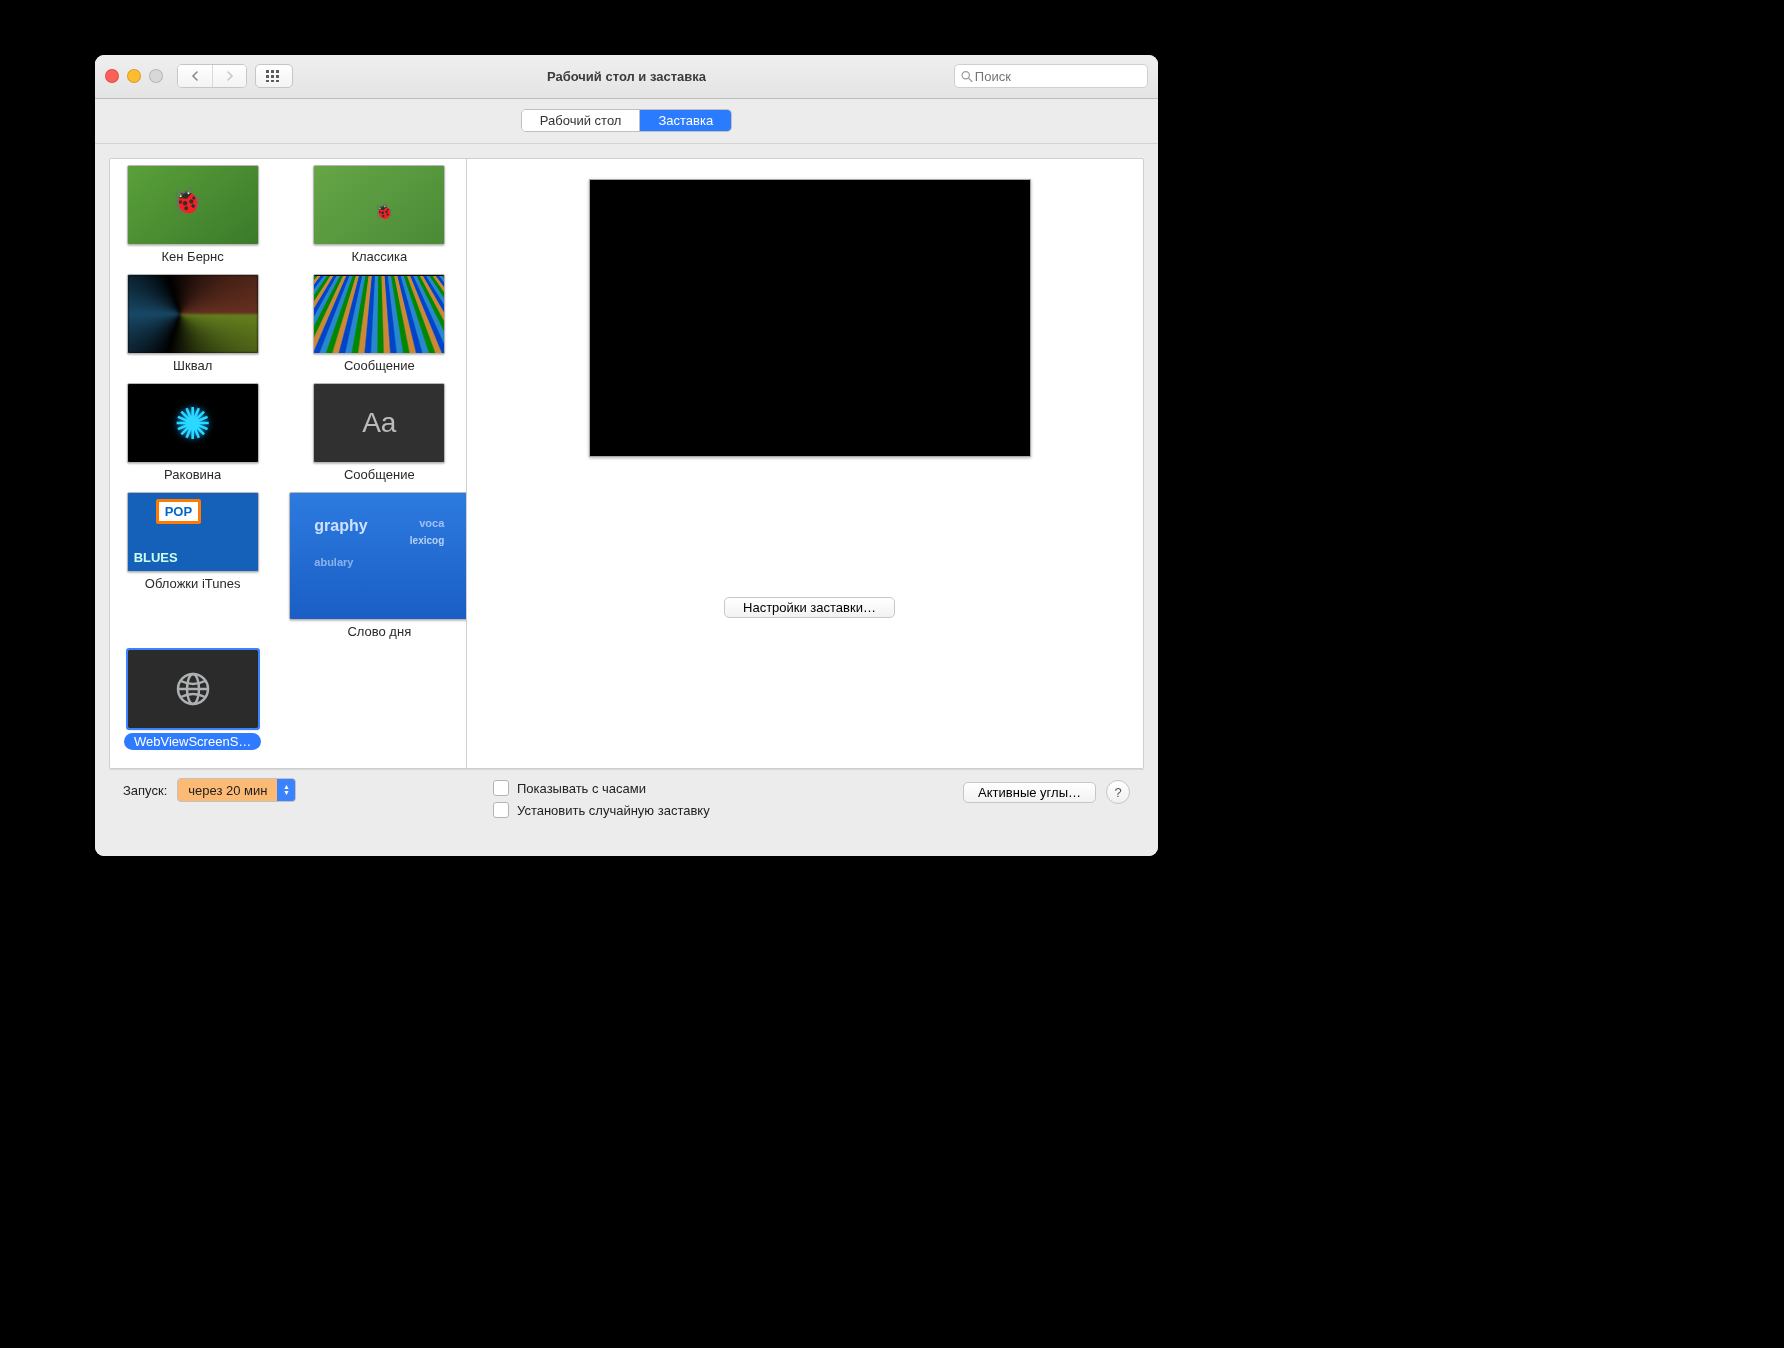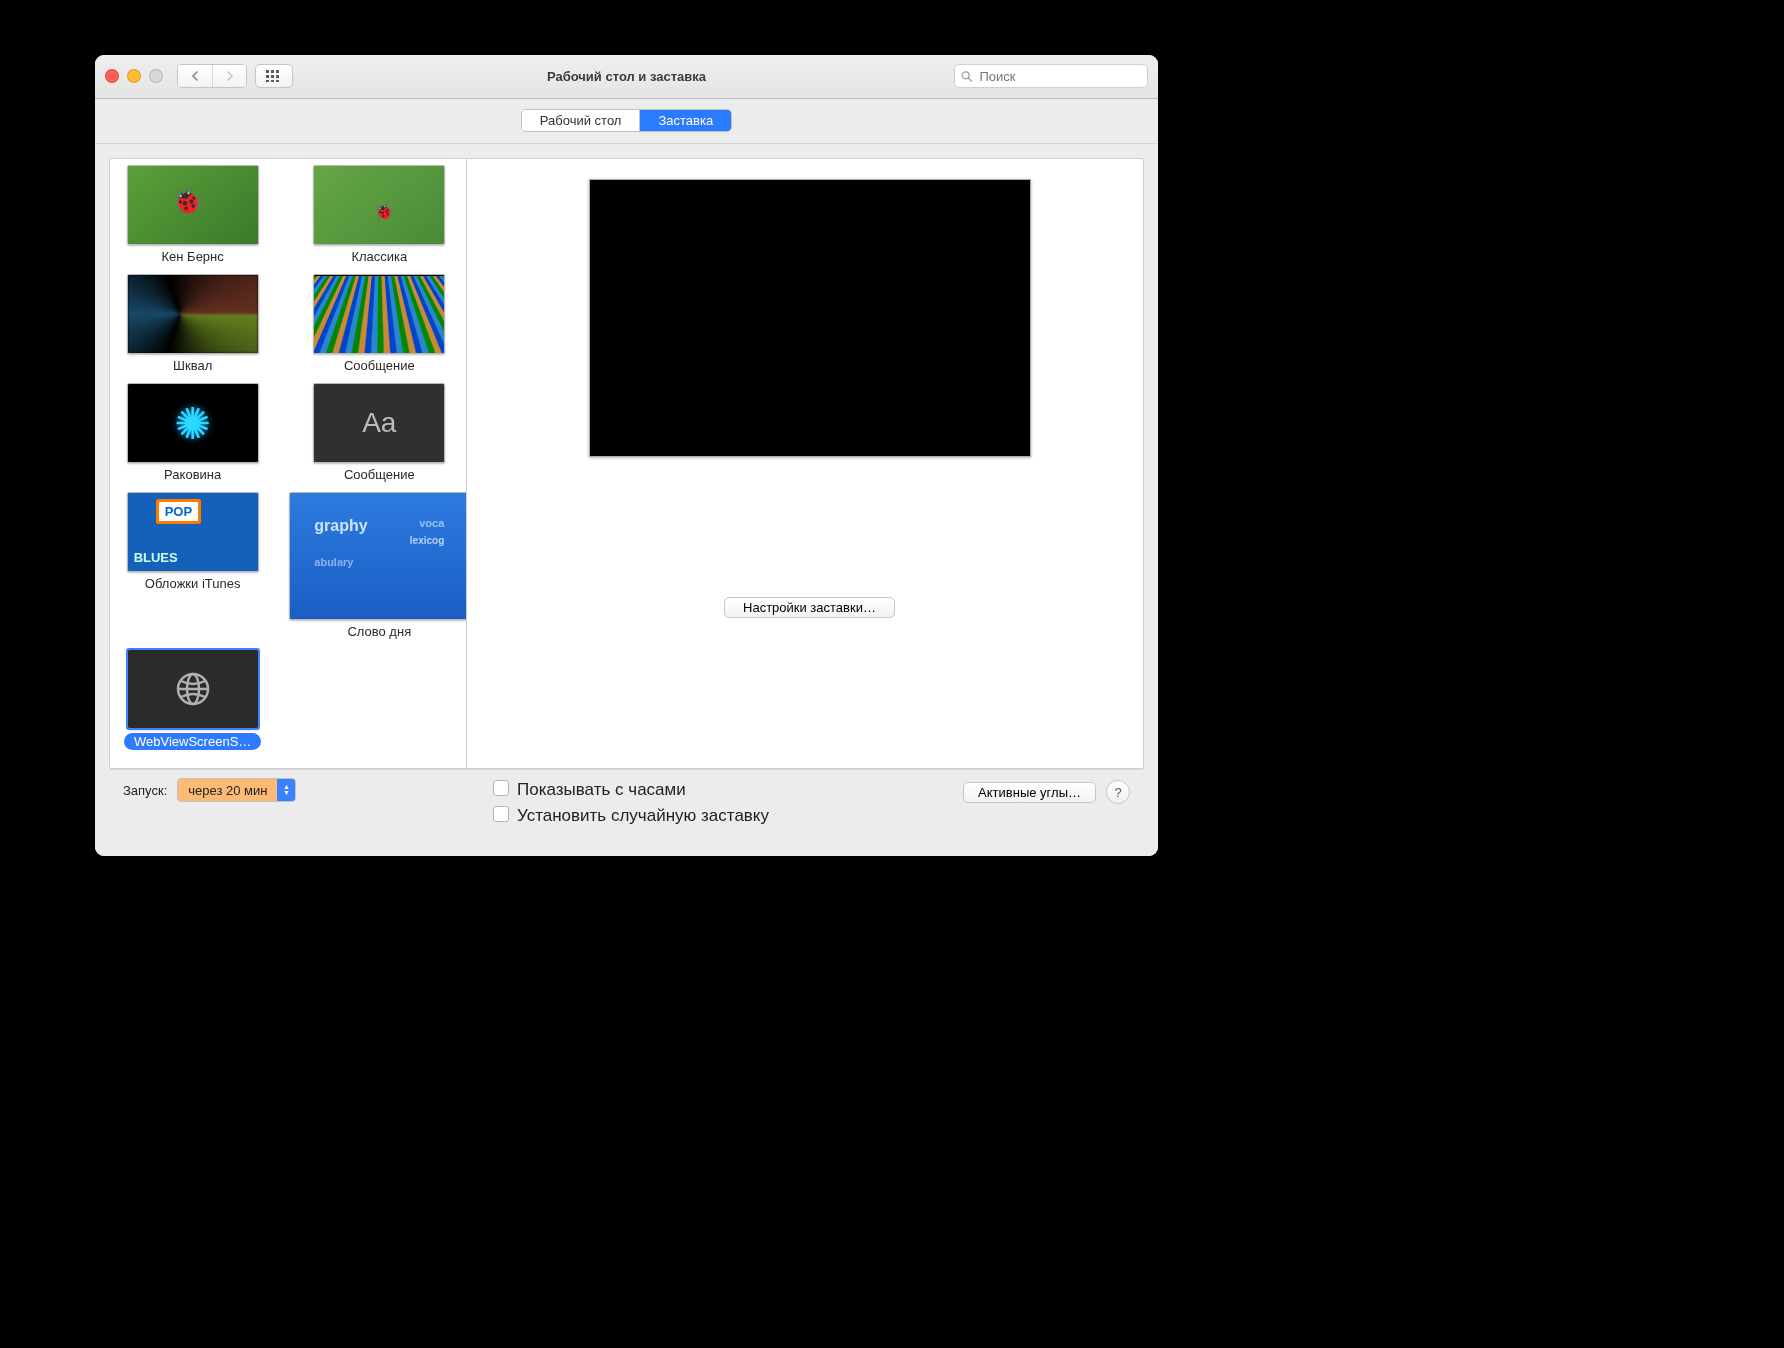--- a/index.html
+++ b/index.html
@@ -54,21 +54,21 @@
     border:1px solid #c6c6c6; border-radius:5px;
     width:36px; height:22px; background:linear-gradient(#ffffff,#f3f3f3);
     display:flex; align-items:center; justify-content:center; color:#555;
   }
   .title {
     position:absolute; left:0; right:0; text-align:center;
     font-size:13px; font-weight:600; color:#3c3c3c; pointer-events:none;
   }
   .search {
     margin-left:auto; height:22px; border:1px solid #cfcfcf; border-radius:5px;
-    background:#fff; width:180px; display:flex; align-items:center; padding:0 6px; gap:5px;
+    background:#fff; width:180px; display:flex; align-items:center; padding:0 6px; 
     color:#9a9a9a;
   }
   .search input{ border:none; outline:none; width:100%; font-size:13px; background:transparent;}
   
   .tabs-row{
     height:48px; display:flex; align-items:center; justify-content:center;
     border-bottom:1px solid #d4d4d4;
     background:#ececec;
   }
   .tabseg{
@@ -183,21 +183,21 @@
     display:flex; align-items:center; border:1px solid #c2c2c2; background:#fdba74;
     border-radius:4px; height:22px; overflow:hidden;
   }
   .select span{ padding:0 10px; font-size:13px;}
   .select .chev{
     width:18px; height:100%; background:#3a82ff;
     display:flex; align-items:center; justify-content:center; flex-direction:column;
     color:#fff; font-size:7px; line-height:6px;
   }
   .checks{ display:flex; flex-direction:column; gap:6px; margin-top:2px;}
-  .chk{ display:flex; gap:8px; font-size:17px;}
+  .chk{ display:flex; align-items:center; gap:8px; font-size:13px;}
   .chkb{ width:14px; height:14px; border:1px solid #b4b4b4; border-radius:3px; background:#fff;}
   .rightopts{ display:flex; align-items:center; gap:10px; margin-top:2px;}
   .btn {
     padding:2px 14px; border:1px solid #c6c6c6; border-radius:5px;
     background:linear-gradient(#ffffff,#f2f2f2); font-size:13px;
   }
   .help{
     width:22px; height:22px; border:1px solid #c6c6c6; border-radius:50%;
     display:flex; align-items:center; justify-content:center; background:linear-gradient(#fff,#f0f0f0);
     font-size:13px; color:#555;

